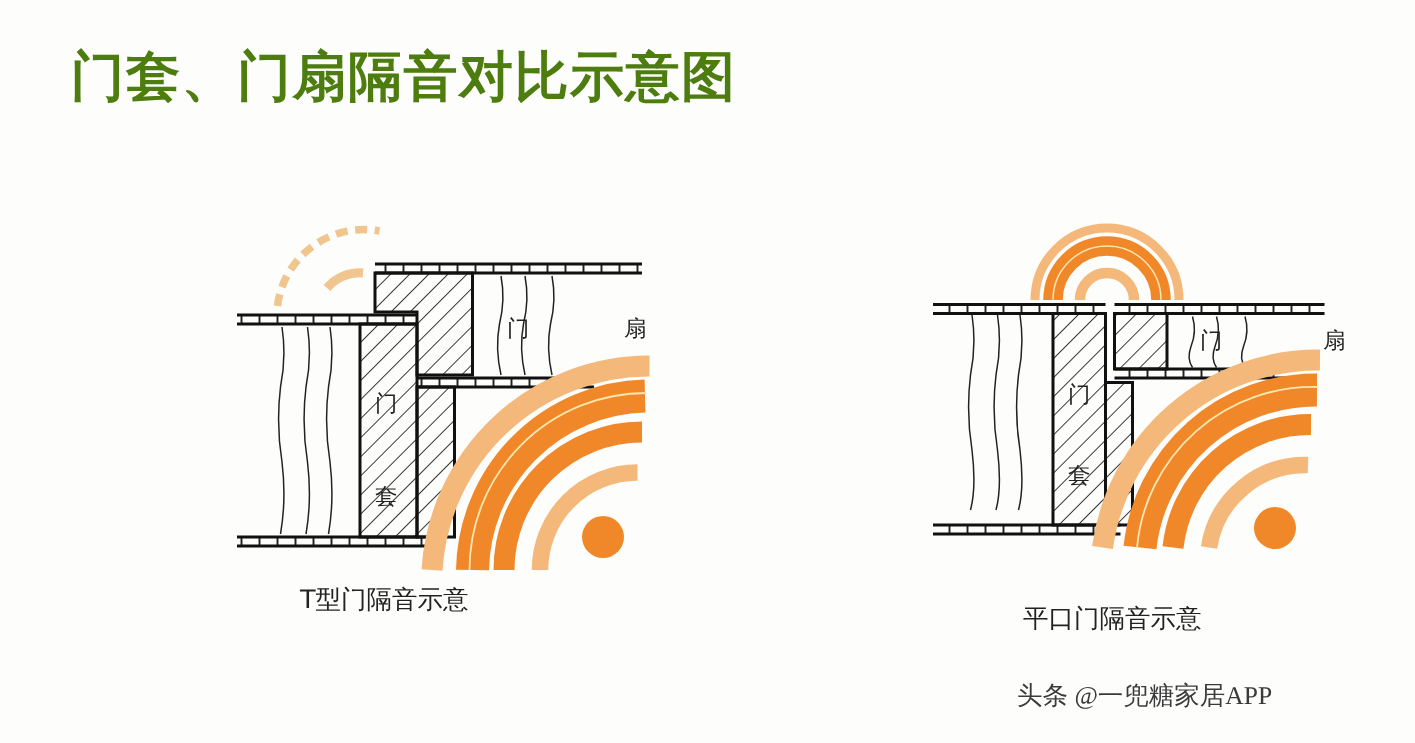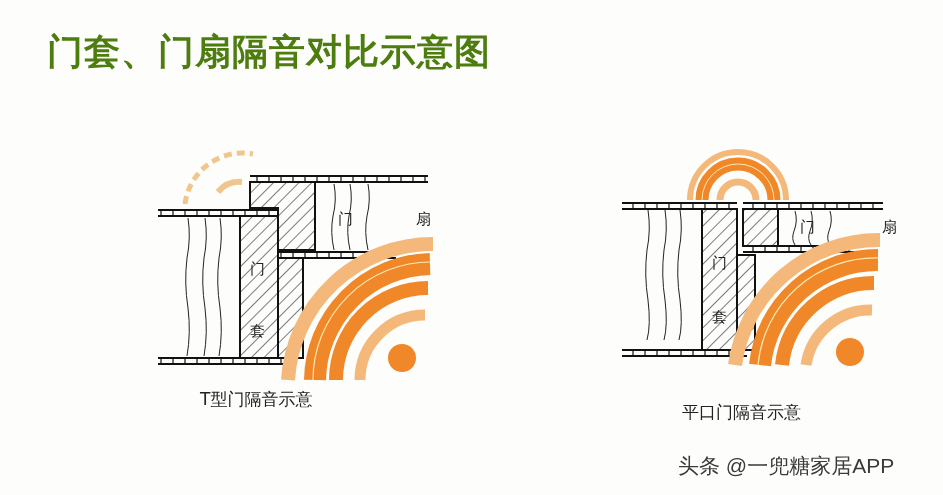--- a/index.html
+++ b/index.html
@@ -19,23 +19,23 @@
   .d-left { left: 150px; top: 140px; }
   .d-right { left: 610px; top: 140px; }
   .caption {
     position: absolute; font-size: 17px; color: #222;
     font-family: "DejaVu Sans", sans-serif;
   }
   .cap-left { left: 200px; top: 388px; }
   .cap-right { left: 682px; top: 401px; }
   .watermark {
     position: absolute; left: 678px; top: 452px;
-    font-size: 21px; color: #3a3a3a;
+    font-size: 17px; color: #3a3a3a;
     text-shadow: 0 1px 1px #fff, 0 0 2px #fff;
-    font-family: Liberation Sans, sans-serif;
+    font-family: Liberation Serif, serif;
   }
   svg text { font-family: "DejaVu Sans", sans-serif; font-size: 15px; fill: #222; }
 </style>
 </head>
 <body>
 
 <div class="title">门套、门扇隔音对比示意图</div>
 
 <div class="diagram d-left">
   <svg width="300" height="245" viewBox="0 0 300 245">

